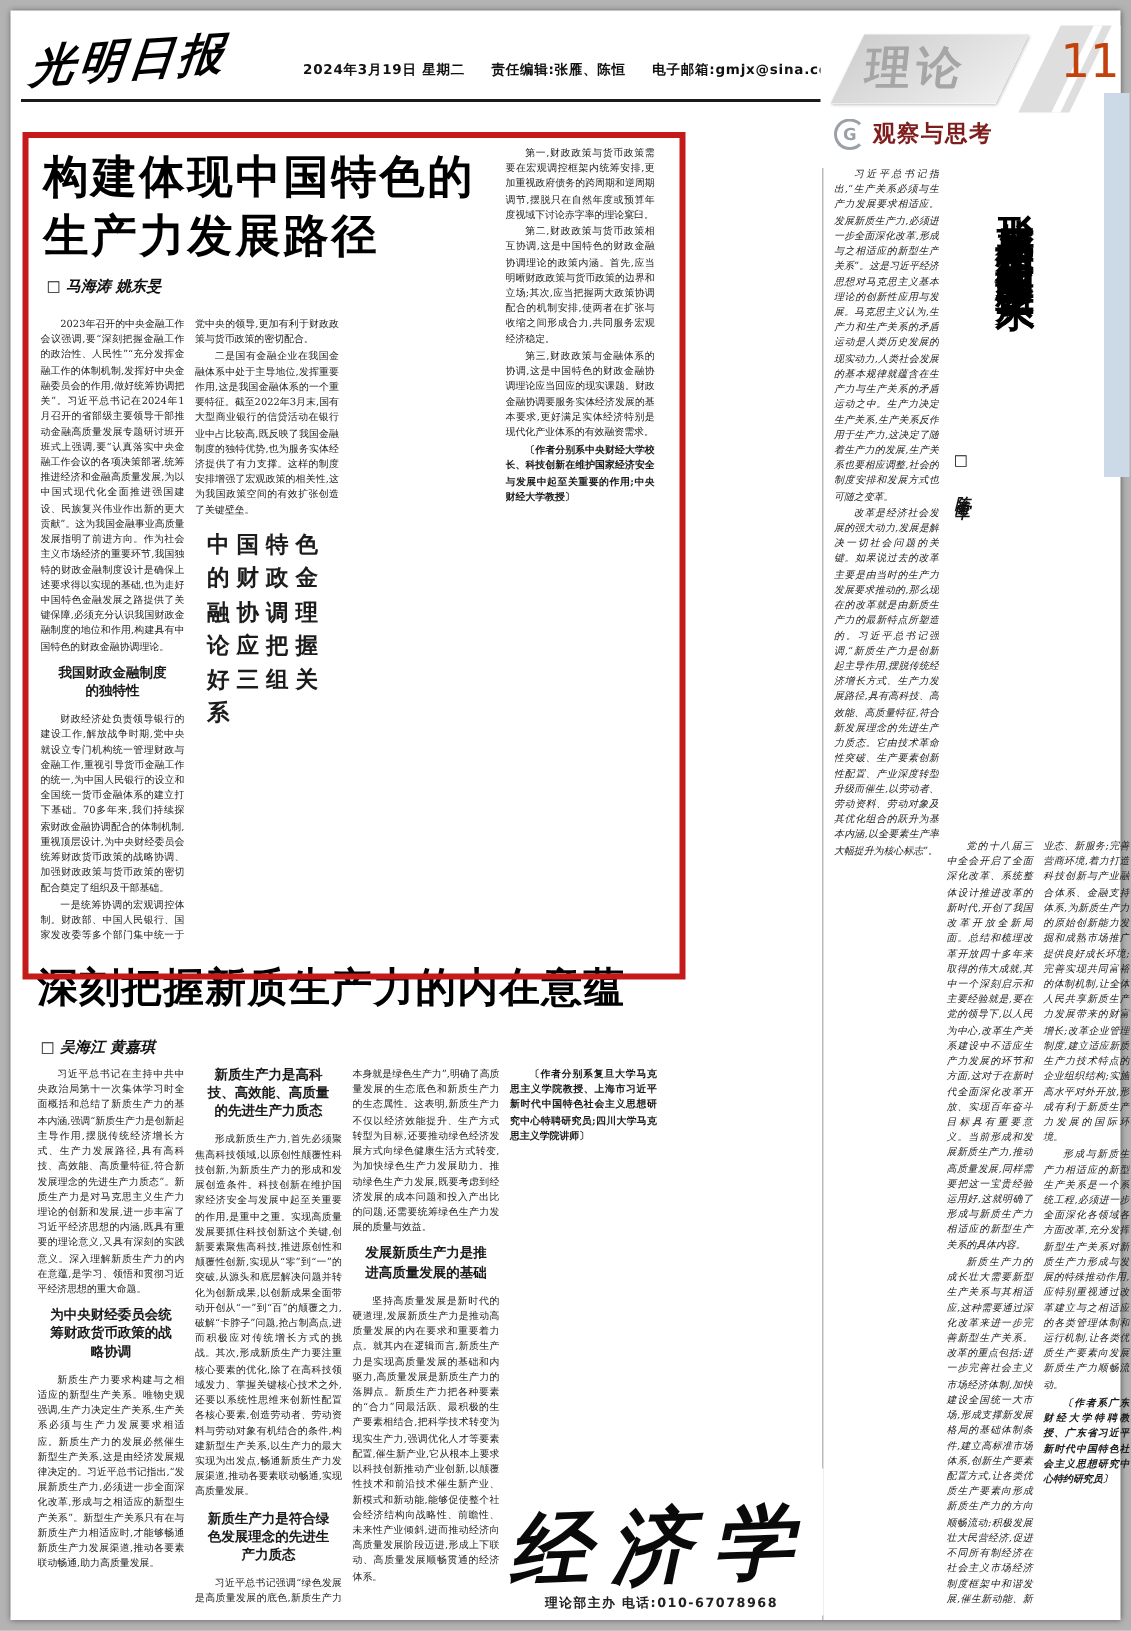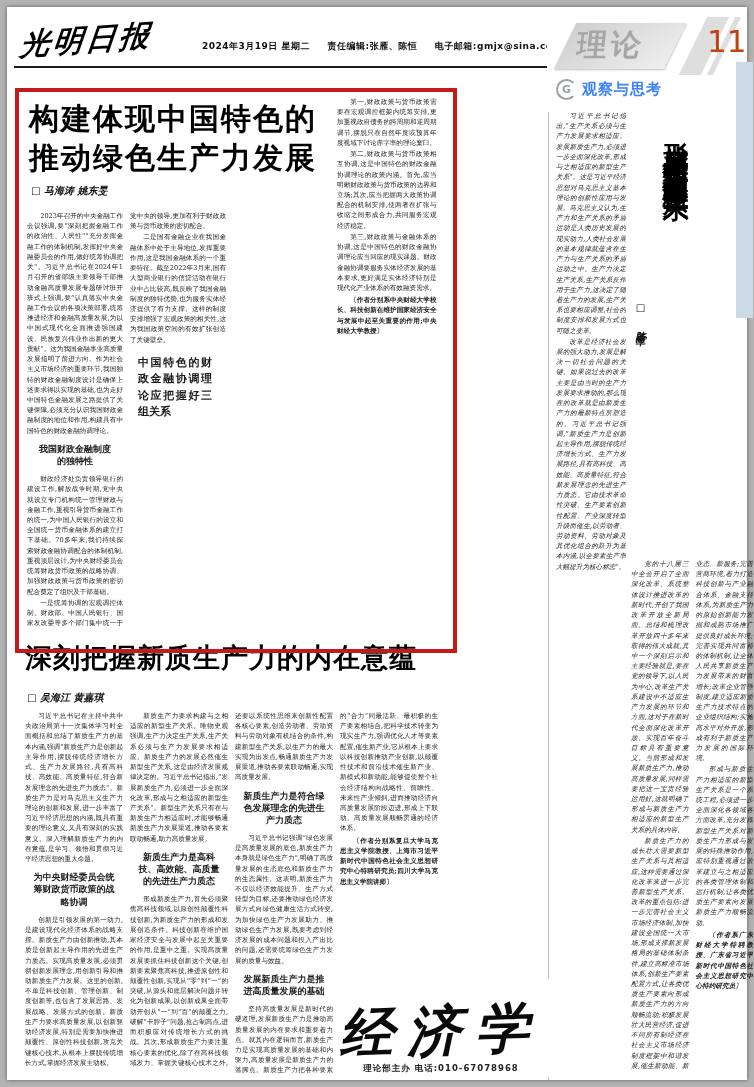--- a/index.html
+++ b/index.html
@@ -30,30 +30,30 @@
   .main-headline{position:absolute;left:22px;top:92px;font-size:30px;line-height:1.3;font-weight:900;
         letter-spacing:2px;color:#000;font-family:"DejaVu Serif",serif;}
   .byline{font-size:10px;font-weight:bold;font-style:italic;color:#111;}
   .main-byline{position:absolute;left:24px;top:177px;}
   .news{font-size:6.6px;line-height:1.55;text-align:justify;color:#1c1c1c;}
   .cols{column-gap:7px;column-fill:auto;overflow:hidden;}
   .main-a{position:absolute;left:20px;top:204px;width:302px;height:425px;column-count:3;}
   .main-b{position:absolute;left:330px;top:90px;width:206px;height:540px;column-count:2;}
   .blk-p{text-indent:2em;margin:0 0 1px 0;}
   .blk-h{font-weight:bold;text-align:center;font-size:9px;line-height:1.35;margin:7px 8px;break-inside:avoid;text-indent:0;font-family:"DejaVu Serif",serif;}
-  .blk-H{font-weight:bold;font-size:11px;line-height:1.5;margin:9px 14px 9px 8px;break-inside:avoid;text-indent:0;font-family:Liberation Sans, sans-serif;}
+  .blk-H{font-weight:bold;font-size:15px;line-height:1.5;margin:9px 14px 9px 8px;break-inside:avoid;text-indent:0;font-family:Liberation Mono, monospace;}
   .blk-a{font-weight:bold;text-indent:2em;margin-top:2px;}
 
   
   .v-rule{position:absolute;left:541px;top:105px;width:0;height:968px;border-left:1px solid #bbb;}
   .observe-header{position:absolute;left:549px;top:72px;display:flex;align-items:center;gap:5px;}
   .g-icon{display:inline-block;width:17px;height:17px;border:2.5px solid #9aa0a6;border-radius:50%;
         border-right-color:transparent;color:#9aa0a6;font-weight:bold;font-size:11px;text-align:center;line-height:17px;
         font-family:"DejaVu Sans",sans-serif;}
-  .observe-title{font-size:15px;font-weight:bold;color:#3b82f6;font-family:Liberation Serif, serif;letter-spacing:1px;}
+  .observe-title{font-size:15px;font-weight:bold;color:#7f1d1d;font-family:Liberation Serif, serif;letter-spacing:1px;}
   .kai{font-style:italic;}
   .obs-col1{position:absolute;left:549px;top:104px;width:70px;height:966px;overflow:hidden;}
   .obs-author{position:absolute;left:626px;top:295px;writing-mode:vertical-rl;font-size:10px;font-weight:bold;
         font-style:italic;letter-spacing:3px;color:#111;}
   .v-headline{position:absolute;left:652px;top:115px;height:540px;writing-mode:vertical-rl;
         font-size:26px;font-weight:900;letter-spacing:3px;color:#000;font-family:"DejaVu Serif",serif;}
   .blue-strip{position:absolute;left:729px;top:55px;width:17px;height:256px;background:#ccd9e6;}
   .obs-lower{position:absolute;left:624px;top:552px;width:122px;height:518px;column-count:2;}
 
   
@@ -88,21 +88,21 @@
       <div class="tab-theory-label">理论</div>
       <div class="tab-slash"></div>
       <div class="tab-slash2"></div>
     </div>
     <div class="page-num">11</div>
 
     <div class="red-box"></div>
 
     <div class="main-headline">
       <div>构建体现中国特色的</div>
-      <div>推动绿色生产力发展</div>
+      <div>生产力发展路径</div>
     </div>
     <div class="byline main-byline">□ 马海涛  姚东旻</div>
     <div class="news cols main-a">
         <div class="blk blk-p">2023年召开的中央金融工作会议强调,要“深刻把握金融工作的政治性、人民性”“充分发挥金融工作的体制机制,发挥好中央金融委员会的作用,做好统筹协调把关”。习近平总书记在2024年1月召开的省部级主要领导干部推动金融高质量发展专题研讨班开班式上强调,要“认真落实中央金融工作会议的各项决策部署,统筹推进经济和金融高质量发展,为以中国式现代化全面推进强国建设、民族复兴伟业作出新的更大贡献”。这为我国金融事业高质量发展指明了前进方向。作为社会主义市场经济的重要环节,我国独特的财政金融制度设计是确保上述要求得以实现的基础,也为走好中国特色金融发展之路提供了关键保障,必须充分认识我国财政金融制度的地位和作用,构建具有中国特色的财政金融协调理论。</div>
         <div class="blk blk-h">我国财政金融制度的独特性</div>
         <div class="blk blk-p">财政经济处负责领导银行的建设工作,解放战争时期,党中央就设立专门机构统一管理财政与金融工作,重视引导货币金融工作的统一,为中国人民银行的设立和全国统一货币金融体系的建立打下基础。70多年来,我们持续探索财政金融协调配合的体制机制,重视顶层设计,为中央财经委员会统筹财政货币政策的战略协调、加强财政政策与货币政策的密切配合奠定了组织及干部基础。</div>
         <div class="blk blk-p">一是统筹协调的宏观调控体制。财政部、中国人民银行、国家发改委等多个部门集中统一于党中央的领导,更加有利于财政政策与货币政策的密切配合。</div>
         <div class="blk blk-p">二是国有金融企业在我国金融体系中处于主导地位,发挥重要作用,这是我国金融体系的一个重要特征。截至2022年3月末,国有大型商业银行的信贷活动在银行业中占比较高,既反映了我国金融制度的独特优势,也为服务实体经济提供了有力支撑。这样的制度安排增强了宏观政策的相关性,这为我国政策空间的有效扩张创造了关键壁垒。</div>
         <div class="blk blk-H">中国特色的财政金融协调理论应把握好三组关系</div>
       </div>
@@ -130,21 +130,20 @@
         <div class="blk blk-p">新质生产力的成长壮大需要新型生产关系与其相适应,这种需要通过深化改革来进一步完善新型生产关系。改革的重点包括:进一步完善社会主义市场经济体制,加快建设全国统一大市场,形成支撑新发展格局的基础体制条件,建立高标准市场体系,创新生产要素配置方式,让各类优质生产要素向形成新质生产力的方向顺畅流动;积极发展壮大民营经济,促进不同所有制经济在社会主义市场经济制度框架中和谐发展,催生新动能、新业态、新服务;完善营商环境,着力打造科技创新与产业融合体系、金融支持体系,为新质生产力的原始创新能力发掘和成熟市场推广提供良好成长环境;完善实现共同富裕的体制机制,让全体人民共享新质生产力发展带来的财富增长;改革企业管理制度,建立适应新质生产力技术特点的企业组织结构;实施高水平对外开放,形成有利于新质生产力发展的国际环境。</div>
         <div class="blk blk-p">形成与新质生产力相适应的新型生产关系是一个系统工程,必须进一步全面深化各领域各方面改革,充分发挥新型生产关系对新质生产力形成与发展的特殊推动作用,应特别重视通过改革建立与之相适应的各类管理体制和运行机制,让各类优质生产要素向发展新质生产力顺畅流动。</div>
         <div class="blk blk-a">〔作者系广东财经大学特聘教授、广东省习近平新时代中国特色社会主义思想研究中心特约研究员〕</div>
       </div>
 
     <div class="bottom-headline">深刻把握新质生产力的内在意蕴</div>
     <div class="byline bottom-byline">□ 吴海江  黄嘉琪</div>
     <div class="news cols bottom-body">
         <div class="blk blk-p">习近平总书记在主持中共中央政治局第十一次集体学习时全面概括和总结了新质生产力的基本内涵,强调“新质生产力是创新起主导作用,摆脱传统经济增长方式、生产力发展路径,具有高科技、高效能、高质量特征,符合新发展理念的先进生产力质态”。新质生产力是对马克思主义生产力理论的创新和发展,进一步丰富了习近平经济思想的内涵,既具有重要的理论意义,又具有深刻的实践意义。深入理解新质生产力的内在意蕴,是学习、领悟和贯彻习近平经济思想的重大命题。</div>
         <div class="blk blk-h">为中央财经委员会统筹财政货币政策的战略协调</div>
-        <div class="blk blk-p">创新是引领发展的第一动力,是建设现代化经济体系的战略支撑。新质生产力由创新推动,其本质是创新起主导作用的先进生产力质态。实现高质量发展,必须贯彻创新发展理念,用创新引导和推动新质生产力发展。这里的创新,不单是科技创新、管理创新、制度创新等,也包含了发展思路、发展战略、发展方式的创新。新质生产力要求高质量发展,以创新驱动经济发展,特别是需要加快推进颠覆性、原创性科技创新,攻克关键核心技术,从根本上摆脱传统增长方式,掌握经济发展主动权。</div>
         <div class="blk blk-p">新质生产力要求构建与之相适应的新型生产关系。唯物史观强调,生产力决定生产关系,生产关系必须与生产力发展要求相适应。新质生产力的发展必然催生新型生产关系,这是由经济发展规律决定的。习近平总书记指出,“发展新质生产力,必须进一步全面深化改革,形成与之相适应的新型生产关系”。新型生产关系只有在与新质生产力相适应时,才能够畅通新质生产力发展渠道,推动各要素联动畅通,助力高质量发展。</div>
         <div class="blk blk-h">新质生产力是高科技、高效能、高质量的先进生产力质态</div>
         <div class="blk blk-p">形成新质生产力,首先必须聚焦高科技领域,以原创性颠覆性科技创新,为新质生产力的形成和发展创造条件。科技创新在维护国家经济安全与发展中起至关重要的作用,是重中之重。实现高质量发展要抓住科技创新这个关键,创新要素聚焦高科技,推进原创性和颠覆性创新,实现从“零”到“一”的突破,从源头和底层解决问题并转化为创新成果,以创新成果全面带动开创从“一”到“百”的颠覆之力,破解“卡脖子”问题,抢占制高点,进而积极应对传统增长方式的挑战。其次,形成新质生产力要注重核心要素的优化,除了在高科技领域发力、掌握关键核心技术之外,还要以系统性思维来创新性配置各核心要素,创造劳动者、劳动资料与劳动对象有机结合的条件,构建新型生产关系,以生产力的最大实现为出发点,畅通新质生产力发展渠道,推动各要素联动畅通,实现高质量发展。</div>
         <div class="blk blk-h">新质生产力是符合绿色发展理念的先进生产力质态</div>
         <div class="blk blk-p">习近平总书记强调“绿色发展是高质量发展的底色,新质生产力本身就是绿色生产力”,明确了高质量发展的生态底色和新质生产力的生态属性。这表明,新质生产力不仅以经济效能提升、生产方式转型为目标,还要推动绿色经济发展方式向绿色健康生活方式转变,为加快绿色生产力发展助力。推动绿色生产力发展,既要考虑到经济发展的成本问题和投入产出比的问题,还需要统筹绿色生产力发展的质量与效益。</div>
         <div class="blk blk-h">发展新质生产力是推进高质量发展的基础</div>
         <div class="blk blk-p">坚持高质量发展是新时代的硬道理,发展新质生产力是推动高质量发展的内在要求和重要着力点。就其内在逻辑而言,新质生产力是实现高质量发展的基础和内驱力,高质量发展是新质生产力的落脚点。新质生产力把各种要素的“合力”同最活跃、最积极的生产要素相结合,把科学技术转变为现实生产力,强调优化人才等要素配置,催生新产业,它从根本上要求以科技创新推动产业创新,以颠覆性技术和前沿技术催生新产业、新模式和新动能,能够促使整个社会经济结构向战略性、前瞻性、未来性产业倾斜,进而推动经济向高质量发展阶段迈进,形成上下联动、高质量发展顺畅贯通的经济体系。</div>
         <div class="blk blk-a">〔作者分别系复旦大学马克思主义学院教授、上海市习近平新时代中国特色社会主义思想研究中心特聘研究员;四川大学马克思主义学院讲师〕</div>
       </div>
 

